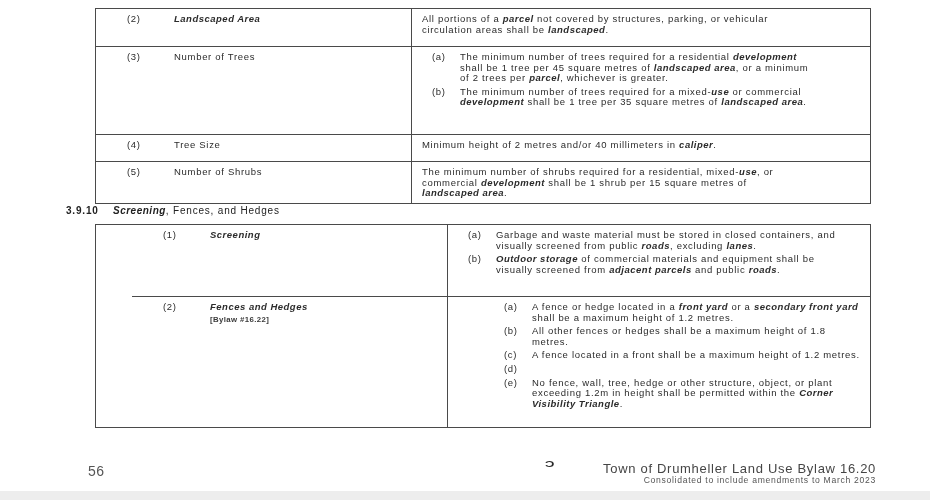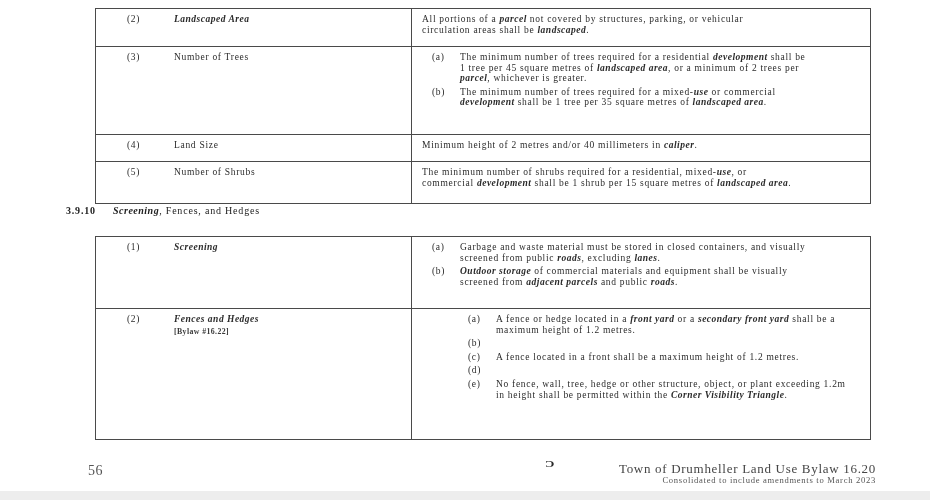--- a/index.html
+++ b/index.html
@@ -3,33 +3,33 @@
 <meta charset="utf-8">
 <style>
   html,body{margin:0;padding:0;}
   body{
     width:930px;height:500px;
     background:#ffffff;
     font-family:"Liberation Sans", sans-serif;
     color:#2b2b2b;
     -webkit-font-smoothing:antialiased;
   }
-  .doc{position:relative;width:930px;height:500px;overflow:hidden;background:#fff;font-family:Liberation Serif, serif;}
+  .doc{position:relative;width:930px;height:500px;overflow:hidden;background:#fff;}
 
   
   .btable{
     position:absolute;
     left:95px;
     width:776px;
     border:1.4px solid #4a4a4a;
     box-sizing:border-box;
     background:#fff;
   }
   .t1{top:8px;}
-  .t2{top:236px;}
+  .t2{top:224px;padding-left:36px;}
   .trow{display:flex;box-sizing:border-box;}
   .trow + .trow{border-top:1.2px solid #4a4a4a;}
   .cell-left{
     width:316px;flex:0 0 316px;
     border-right:1.2px solid #4a4a4a;
     box-sizing:border-box;
     padding:5px 6px 4px 31px;
     font-size:9.5px;line-height:10.6px;letter-spacing:0.7px;
   }
   .cell-right{
@@ -120,21 +120,21 @@
         </div>
         <div class="item">
           <span class="marker">(b)</span>
           <span class="itext"><span>The minimum number of trees required for a mixed-</span><span class="bi">use</span><span> or commercial </span><span class="bi">development</span><span> shall be 1 tree per 35 square metres of </span><span class="bi">landscaped area</span><span>.</span></span>
         </div>
       </div>
     </div>
 
     <div class="trow r2">
       <div class="cell-left">
-        <span class="rownum">(4)</span><span class="rowlabel"><span>Land Size</span></span>
+        <span class="rownum">(4)</span><span class="rowlabel"><span>Tree Size</span></span>
       </div>
       <div class="cell-right">
         <div class="item noMarker">
           <span class="itext"><span>Minimum height of 2 metres and/or 40 millimeters in </span><span class="bi">caliper</span><span>.</span></span>
         </div>
       </div>
     </div>
 
     <div class="trow r3">
       <div class="cell-left">
@@ -176,20 +176,21 @@
         <span class="rownum">(2)</span><span class="rowlabel"><span class="bi">Fences and Hedges</span></span>
         <span class="sublabel">[Bylaw #16.22]</span>
       </div>
       <div class="cell-right">
         <div class="item">
           <span class="marker">(a)</span>
           <span class="itext"><span>A fence or hedge located in a </span><span class="bi">front yard</span><span> or a </span><span class="bi">secondary front yard</span><span> shall be a maximum height of 1.2 metres.</span></span>
         </div>
         <div class="item">
           <span class="marker">(b)</span>
+          <span class="itext"><span>All other fences or hedges shall be a maximum height of 1.8 metres.</span></span>
         </div>
         <div class="item">
           <span class="marker">(c)</span>
           <span class="itext"><span>A fence located in a front shall be a maximum height of 1.2 metres.</span></span>
         </div>
         <div class="item">
           <span class="marker">(d)</span>
         </div>
         <div class="item">
           <span class="marker">(e)</span>

